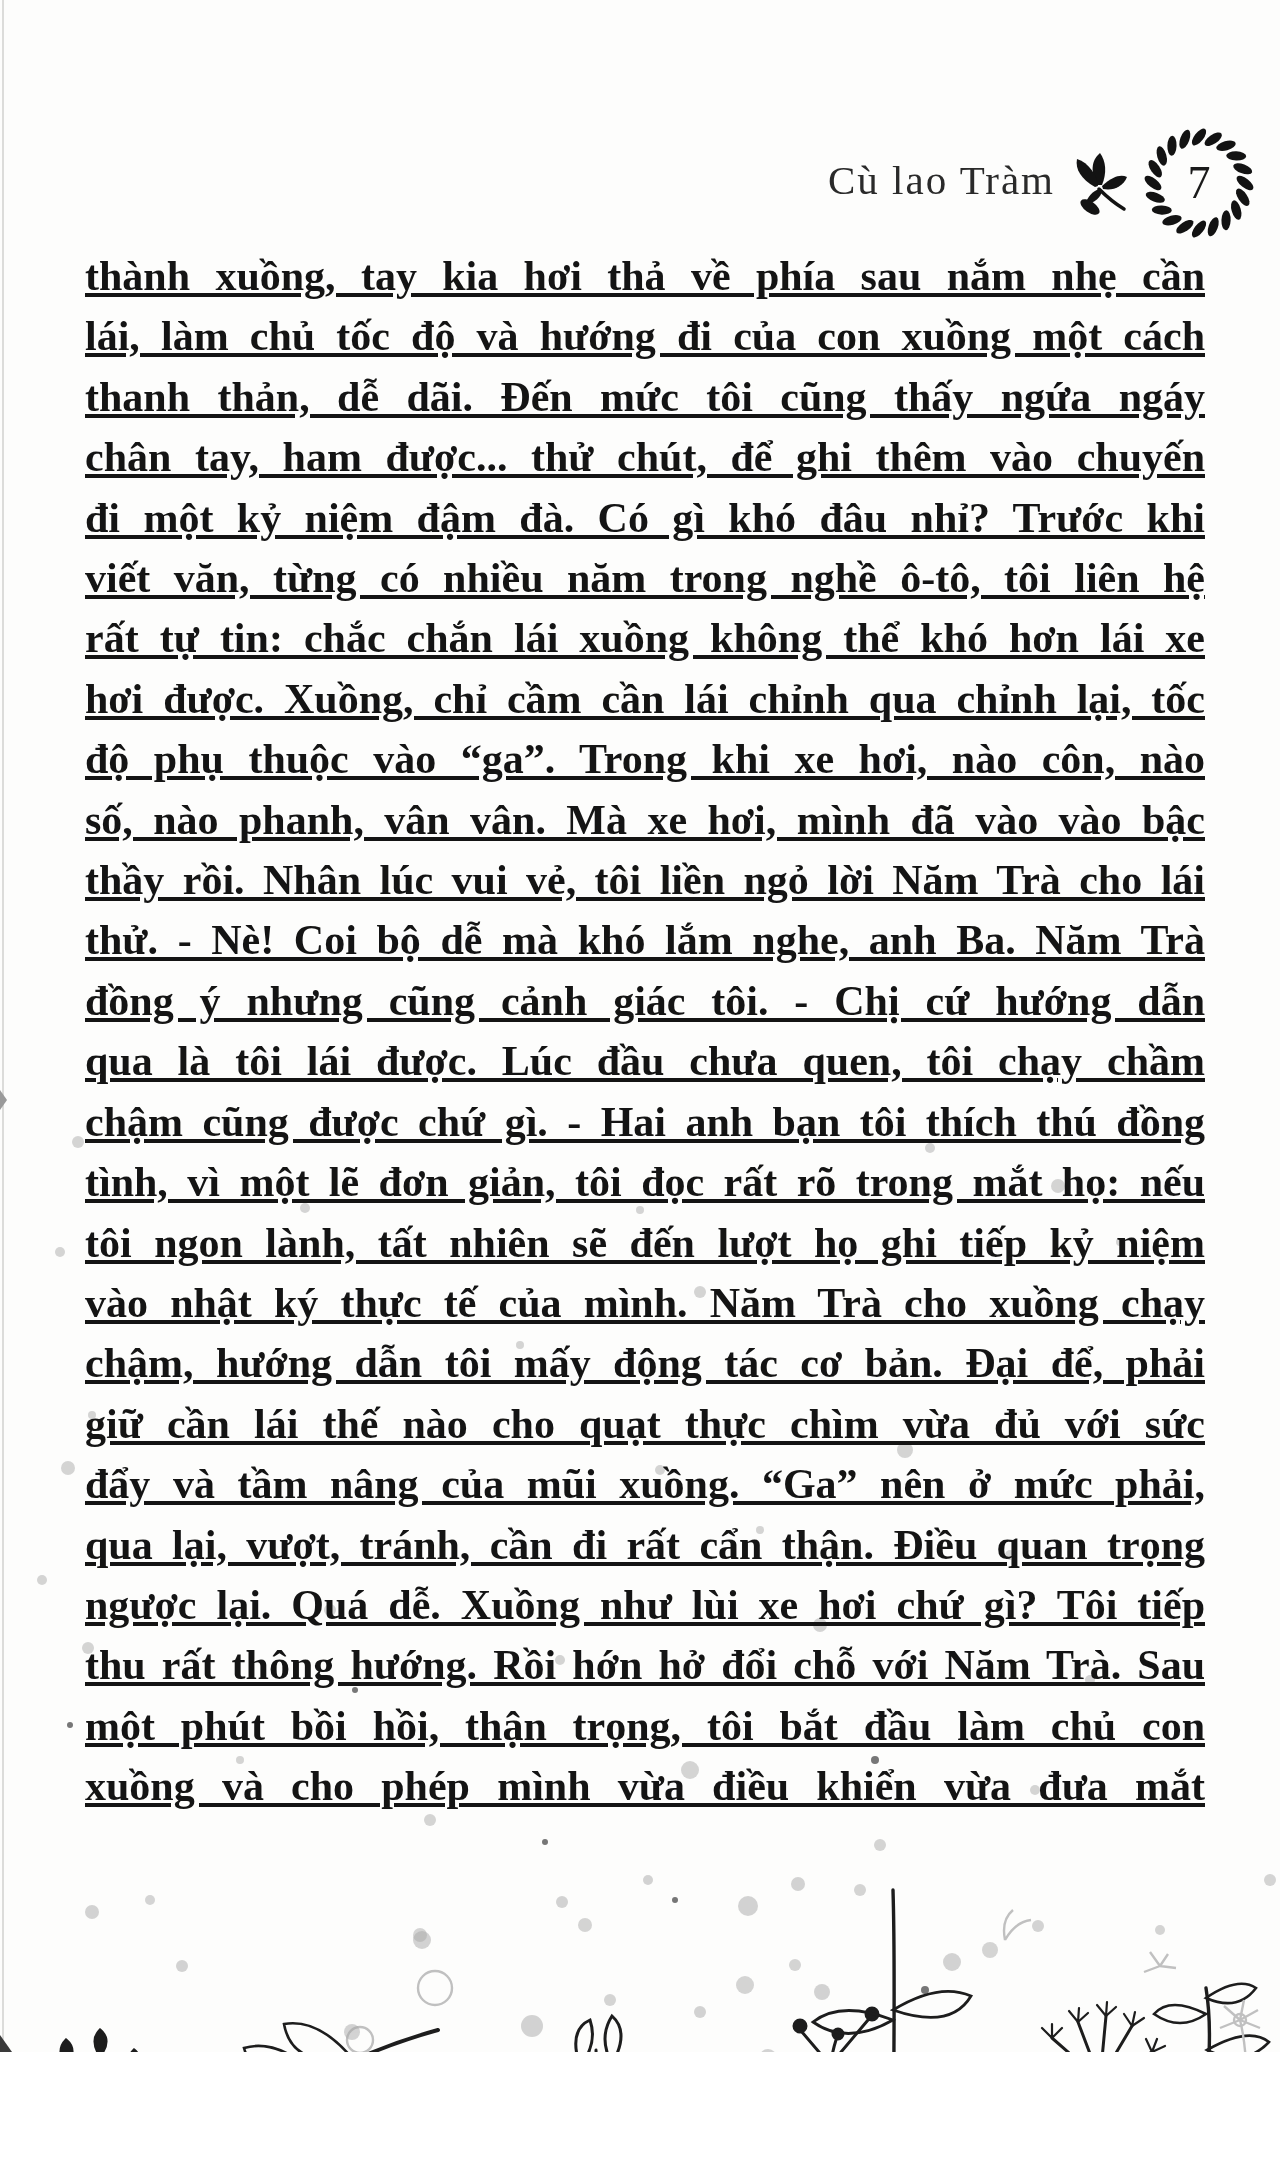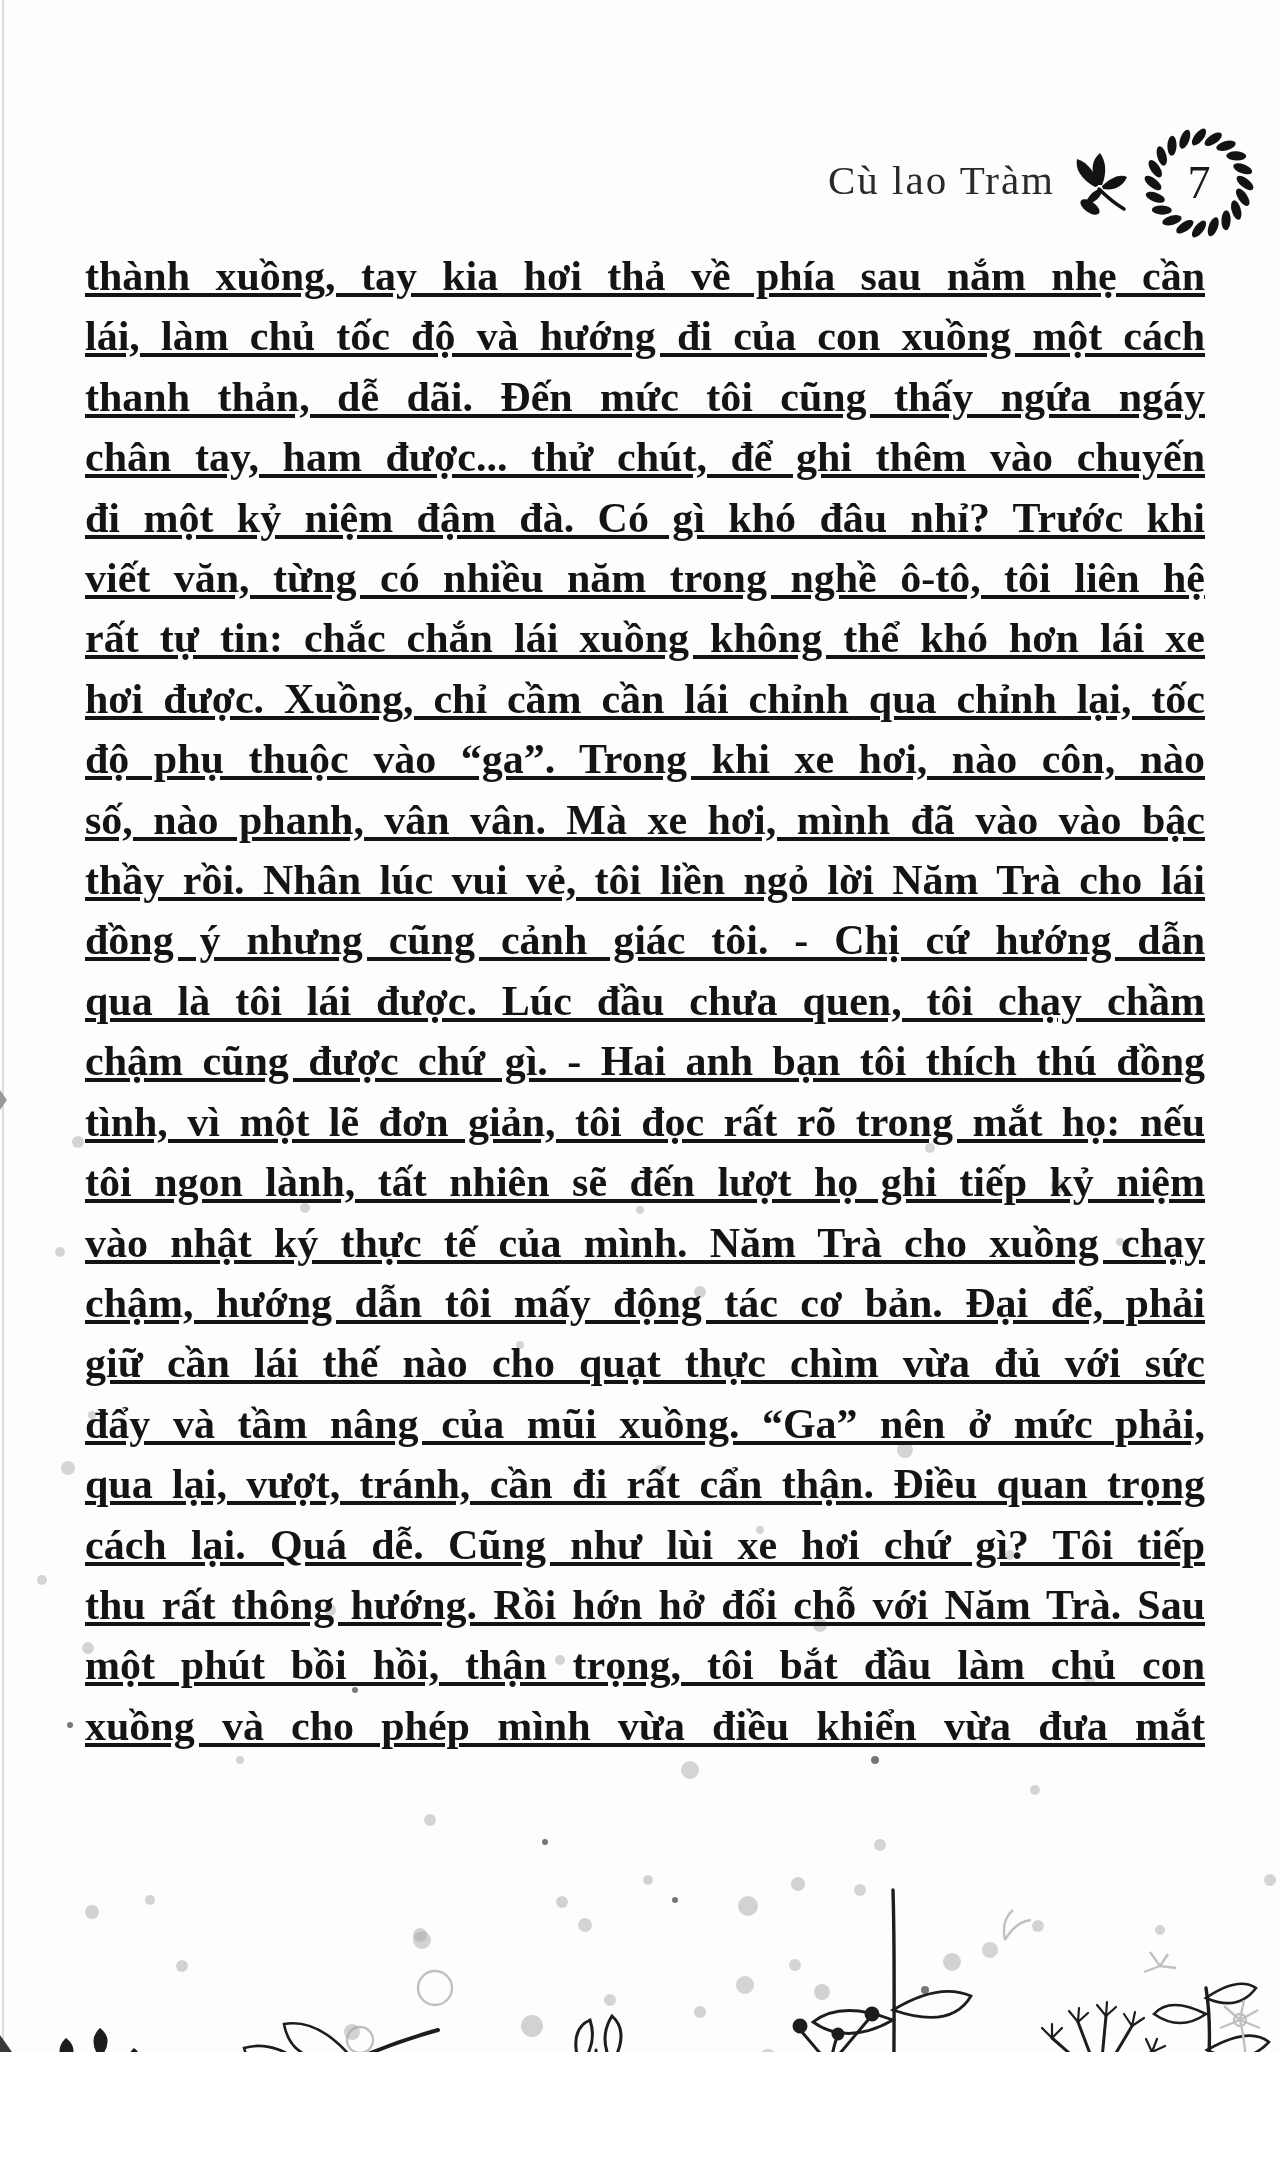--- a/index.html
+++ b/index.html
@@ -112,31 +112,32 @@
       <div class="line">lái, làm chủ tốc độ và hướng đi của con xuồng một cách</div>
       <div class="line">thanh thản, dễ dãi. Đến mức tôi cũng thấy ngứa ngáy</div>
       <div class="line">chân tay, ham được... thử chút, để ghi thêm vào chuyến</div>
       <div class="line">đi một kỷ niệm đậm đà. Có gì khó đâu nhỉ? Trước khi</div>
       <div class="line">viết văn, từng có nhiều năm trong nghề ô-tô, tôi liên hệ</div>
       <div class="line">rất tự tin: chắc chắn lái xuồng không thể khó hơn lái xe</div>
       <div class="line">hơi được. Xuồng, chỉ cầm cần lái chỉnh qua chỉnh lại, tốc</div>
       <div class="line">độ phụ thuộc vào “ga”. Trong khi xe hơi, nào côn, nào</div>
       <div class="line">số, nào phanh, vân vân. Mà xe hơi, mình đã vào vào bậc</div>
       <div class="line">thầy rồi. Nhân lúc vui vẻ, tôi liền ngỏ lời Năm Trà cho lái</div>
+      <div class="line">thử. - Nè! Coi bộ dễ mà khó lắm nghe, anh Ba. Năm Trà</div>
       <div class="line">đồng ý nhưng cũng cảnh giác tôi. - Chị cứ hướng dẫn</div>
       <div class="line">qua là tôi lái được. Lúc đầu chưa quen, tôi chạy chầm</div>
       <div class="line">chậm cũng được chứ gì. - Hai anh bạn tôi thích thú đồng</div>
       <div class="line">tình, vì một lẽ đơn giản, tôi đọc rất rõ trong mắt họ: nếu</div>
       <div class="line">tôi ngon lành, tất nhiên sẽ đến lượt họ ghi tiếp kỷ niệm</div>
       <div class="line">vào nhật ký thực tế của mình. Năm Trà cho xuồng chạy</div>
       <div class="line">chậm, hướng dẫn tôi mấy động tác cơ bản. Đại để, phải</div>
       <div class="line">giữ cần lái thế nào cho quạt thực chìm vừa đủ với sức</div>
       <div class="line">đẩy và tầm nâng của mũi xuồng. “Ga” nên ở mức phải,</div>
       <div class="line">qua lại, vượt, tránh, cần đi rất cẩn thận. Điều quan trọng</div>
-      <div class="line">cách lại. Quá dễ. Cũng như lùi xe hơi chứ gì? Tôi tiếp</div>
+      <div class="line">ngược lại. Quá dễ. Xuồng như lùi xe hơi chứ gì? Tôi tiếp</div>
       <div class="line">thu rất thông hướng. Rồi hớn hở đổi chỗ với Năm Trà. Sau</div>
       <div class="line">một phút bồi hồi, thận trọng, tôi bắt đầu làm chủ con</div>
       <div class="line">xuồng và cho phép mình vừa điều khiển vừa đưa mắt</div>
     </div>
 
   <svg class="speckles" viewBox="0 0 1280 2176">
     <g fill="#b3b3b3" opacity="0.55">
       <circle cx="78" cy="1142" r="6"></circle>
         <circle cx="60" cy="1252" r="5"></circle>
       <circle cx="92" cy="1415" r="4"></circle>

